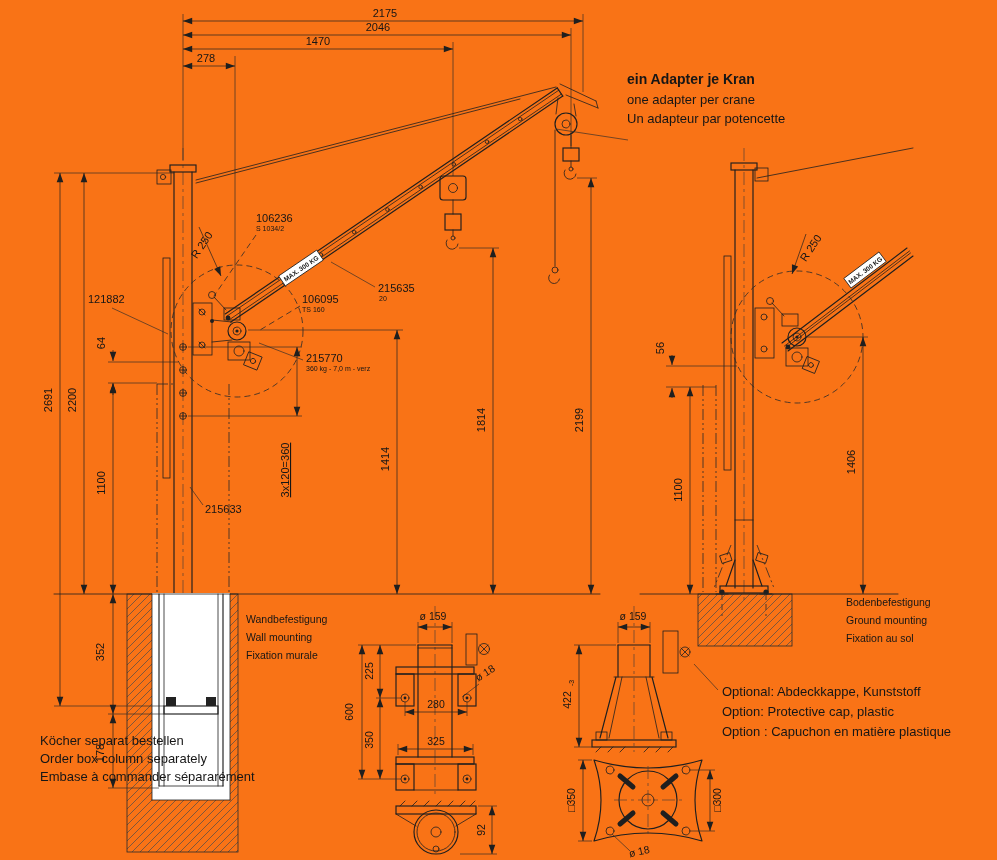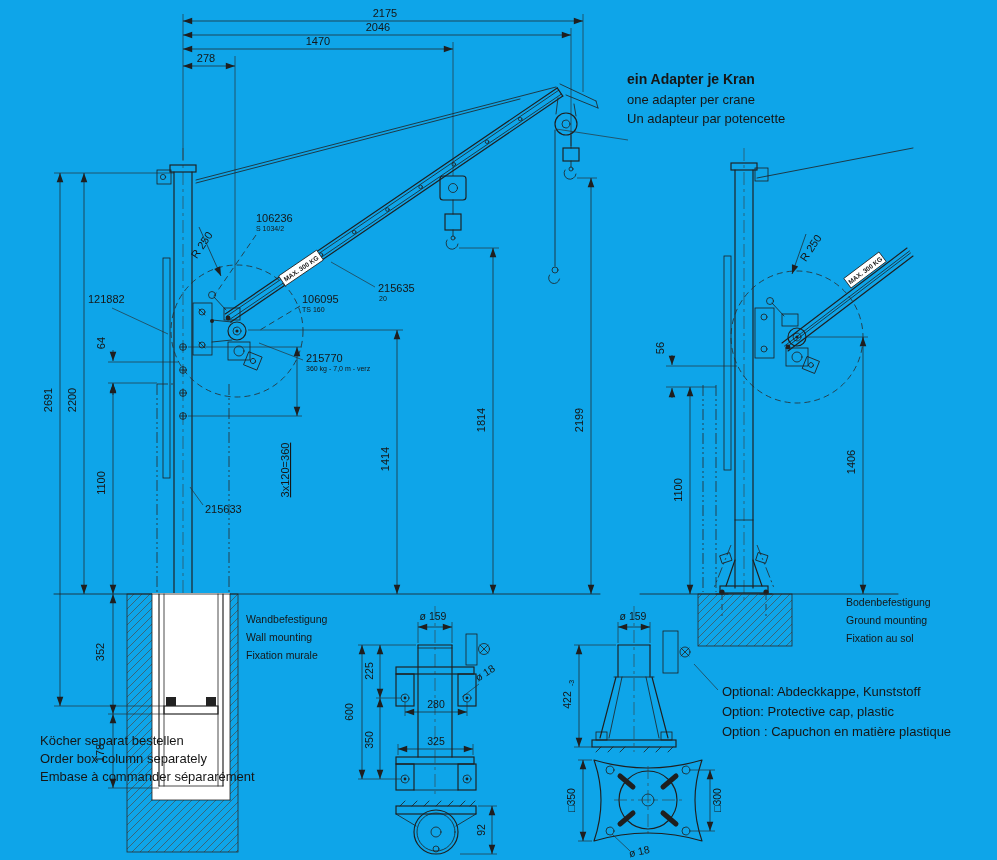--- a/index.html
+++ b/index.html
@@ -1,16 +1,16 @@
 <!DOCTYPE html>
 <html><head>
 <meta charset="utf-8">
 <style>
   html,body{margin:0;padding:0;background:#fff;}
-  .stage{position:relative;width:997px;height:860px;background:#0ea5e9;overflow:hidden;}
+  .stage{position:relative;width:997px;height:860px;background:#f97316;overflow:hidden;}
   svg text{font-family:"Liberation Sans","DejaVu Sans",sans-serif;fill:#161616;}
   .s  {stroke:#1f1f1f;fill:none;stroke-width:1.15;stroke-linecap:round;}
   .s2 {stroke:#1f1f1f;fill:none;stroke-width:.8;stroke-linecap:round;}
   .t  {stroke:#2a2a2a;fill:none;stroke-width:.65;}
   .dim{stroke:#1f1f1f;fill:none;stroke-width:.7;marker-start:url(#arr);marker-end:url(#arr);}
   .dimE{stroke:#1f1f1f;fill:none;stroke-width:.7;marker-end:url(#arr);}
   .ph {stroke:#2a2a2a;fill:none;stroke-width:.8;stroke-dasharray:11 3 2 3 2 3;}
   .cl {stroke:#3a3a3a;fill:none;stroke-width:.6;stroke-dasharray:13 4 3 4;}
   .dsh{stroke:#2a2a2a;fill:none;stroke-width:.8;stroke-dasharray:6 4;}
   .lbl{font-size:10.5px;}

